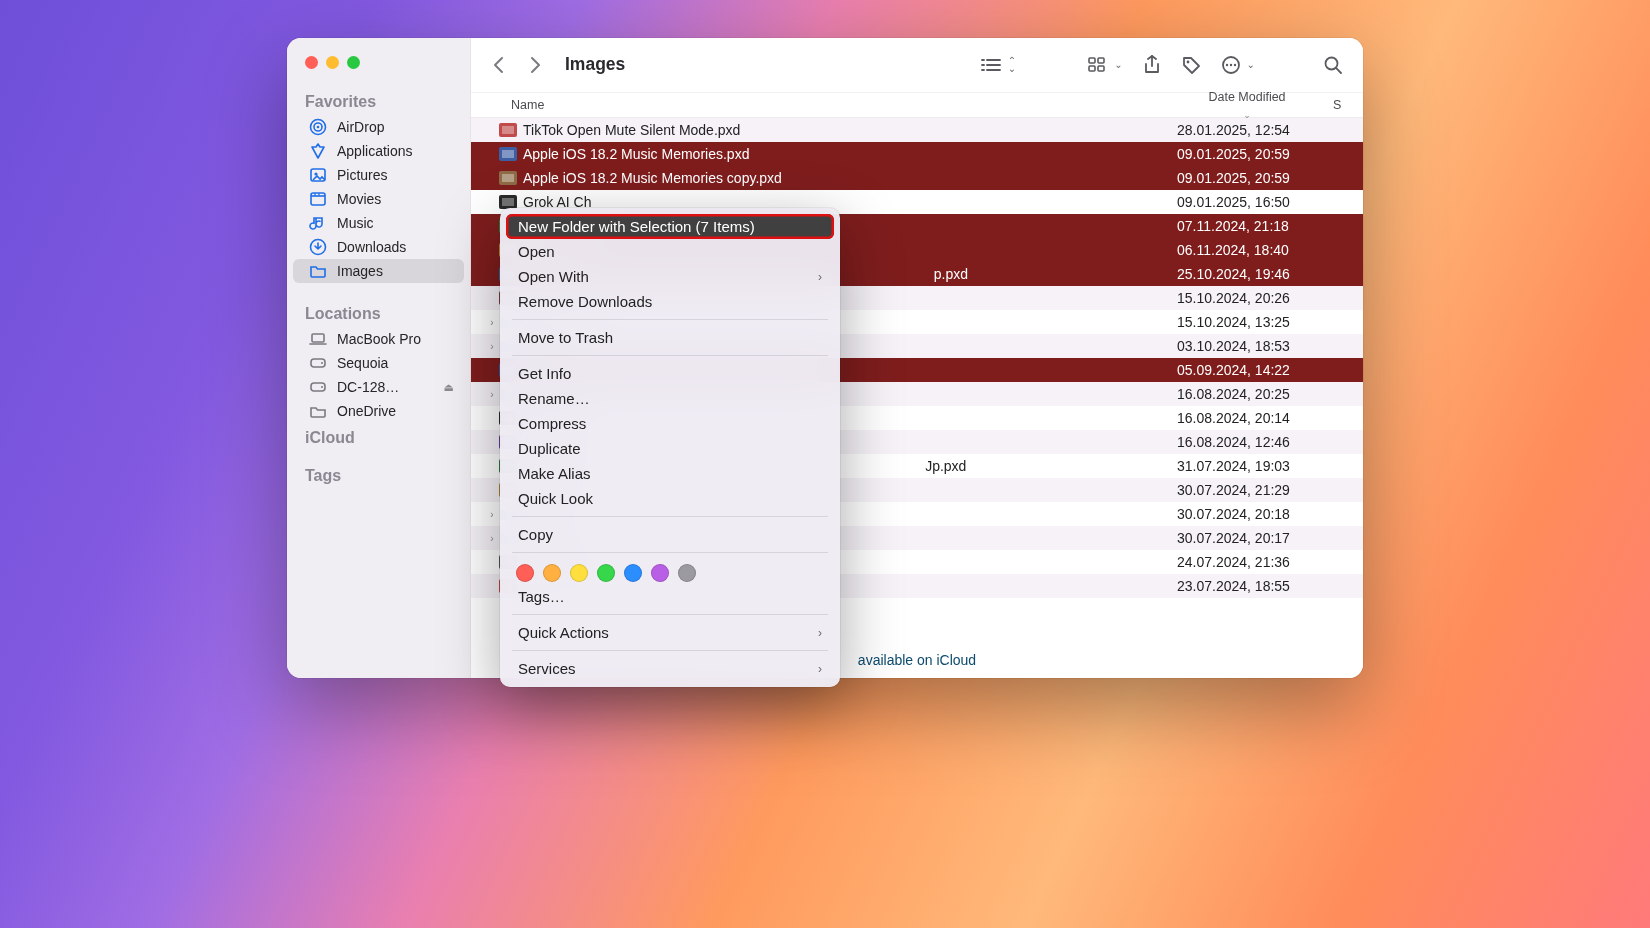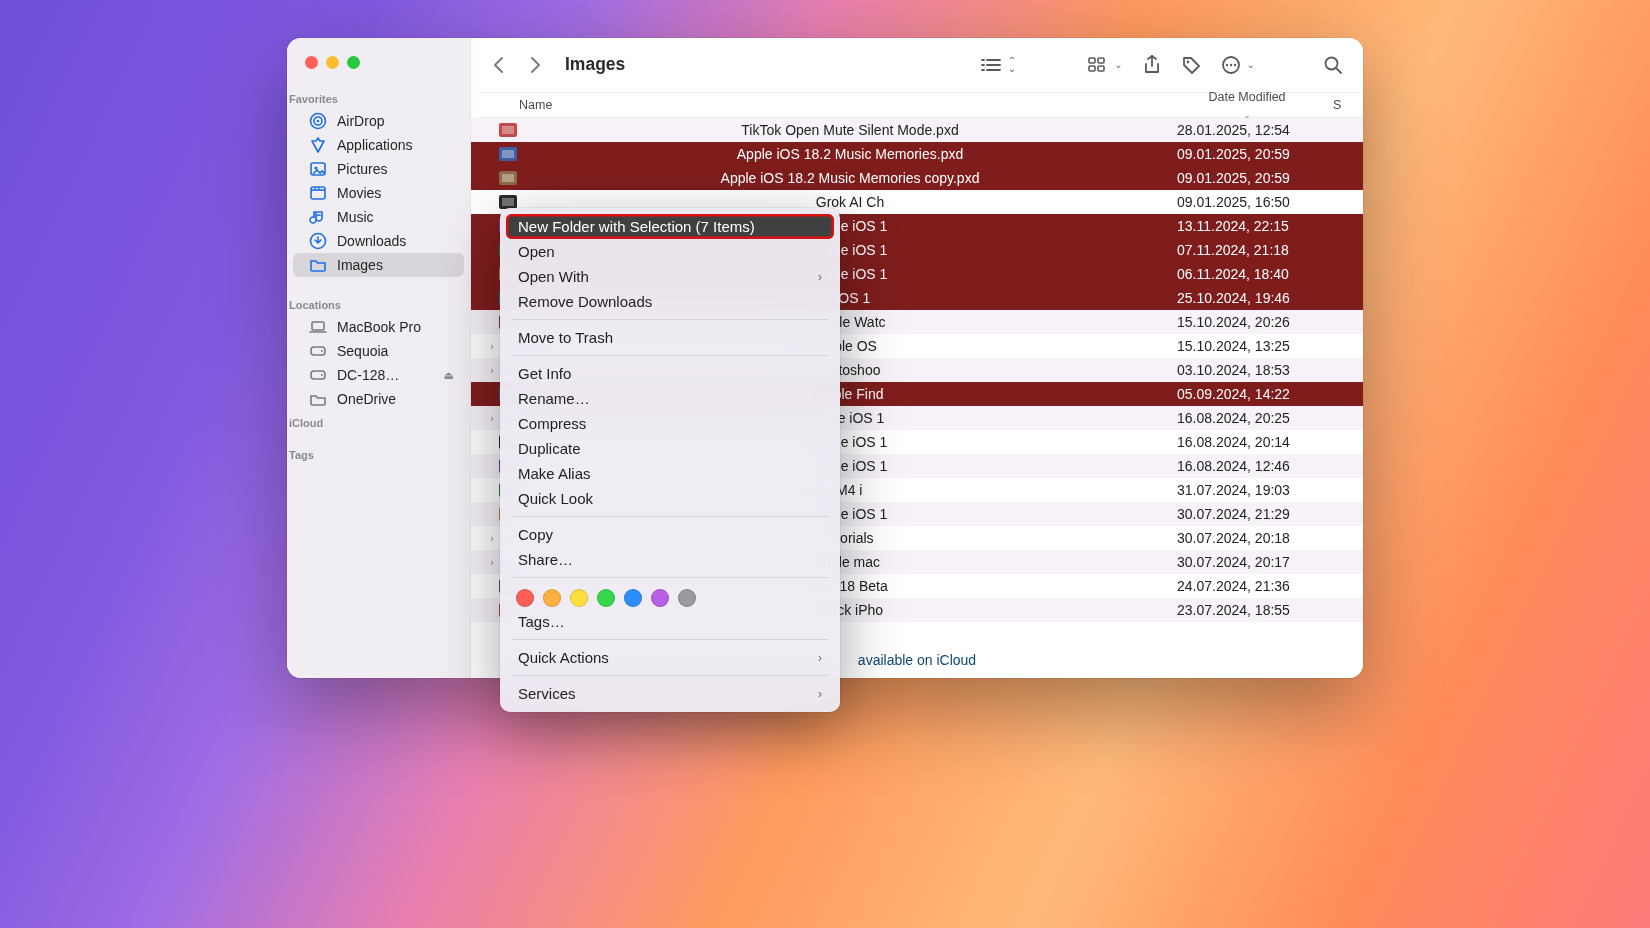--- a/index.html
+++ b/index.html
@@ -20,52 +20,52 @@
   .sidebar {
     width: 184px; background: rgba(236,232,240,0.78);
     backdrop-filter: blur(20px);
     display: flex; flex-direction: column;
     padding: 14px 0 8px 0;
     border-right: 1px solid rgba(0,0,0,0.04);
   }
   .traffic { display: flex; gap: 8px; padding: 4px 0 18px 18px; }
   .dot { width: 13px; height: 13px; border-radius: 50%; }
   .dot.r { background:#ff5f57; } .dot.y { background:#febc2e; } .dot.g { background:#28c840; }
-  .sb-section { font-size: 11px; font-weight: 600; color:#8b8893; padding: 6px 2px 4px; }
+  .sb-section { font-size: 16px; font-weight: 600; color:#8b8893; padding: 6px 18px 4px; }
   .sb-item { display:flex; align-items:center; gap:10px; font-size:14px; color:#262626;
     padding: 3px 10px 3px 16px; margin: 0 6px; border-radius:6px; cursor:default; }
   .sb-item.sel { background: rgba(0,0,0,0.10); }
   .sb-icon { width:18px; height:18px; display:flex; align-items:center; justify-content:center; color:#1f6fe8; flex:0 0 18px; }
   .sb-icon.gray { color:#7a7a80; }
   .sb-item.loc .sb-icon { color:#7a7a80; }
   .sb-item .eject { margin-left:auto; color:#8a8a90; font-size:11px; }
   .main { flex:1; display:flex; flex-direction:column; background:#ffffff; position:relative; }
   .toolbar { height:54px; display:flex; align-items:center; padding:0 16px; gap:12px; border-bottom:1px solid rgba(0,0,0,0); }
   .nav-btn { width:24px; height:28px; display:flex; align-items:center; justify-content:center; color:#6f6f75; font-size:22px; font-weight:300; }
   .title { font-size:17.5px; font-weight:700; color:#2a2a2e; margin-left:6px; }
   .tb-spacer { flex:1; }
   .tb-ctrl { display:flex; align-items:center; gap:3px; color:#5a5a60; padding:2px 4px; }
   .tb-ctrl svg { display:block; }
   .chev-small { font-size:10px; color:#6a6a70; line-height:8px; }
   .columns { display:flex; font-size:12.5px; color:#4b4b50; border-top:1px solid rgba(0,0,0,0.05);
-    border-bottom:1px solid rgba(0,0,0,0.08); height:26px; align-items:center; padding:0 14px 0 40px;margin-left:8px; }
+    border-bottom:1px solid rgba(0,0,0,0.08); height:26px; align-items:center; padding:0 14px 0 40px; }
   .col-name { flex:1; }
   .col-date { width:172px; display:flex; align-items:center; gap:6px;flex-direction:column; }
   .col-size { width:16px; overflow:hidden; white-space:nowrap; }
   .sort-chev { font-size:9px; color:#8a8a90; }
   .filelist { position:relative; flex:1; overflow:hidden; }
   .row { display:flex; align-items:center; height:24px; font-size:14px; color:#222;
     padding:0 14px 0 14px; }
   .row.sel { background:#7f1d1d; color:#fff; }
   .row.sel .file-icon rect { filter:brightness(1.05); }
   .row.alt { background:#f6f2f8; }
   .disclosure { width:14px; text-align:center; color:#8c8c92; font-size:10px; }
   .row.sel .disclosure { color:#d0e0ff; }
   .file-icon { width:18px; height:14px; margin-right:6px; flex:0 0 18px; }
-  .fname { flex:1; white-space:nowrap; overflow:hidden; text-overflow:ellipsis;text-align:center; }
+  .fname { flex:1; white-space:nowrap; overflow:hidden; text-overflow:ellipsis; }
   .fdate { width:172px; white-space:nowrap; }
   .footer { position:absolute; bottom:10px; left:0; right:0; text-align:center; font-size:14px; color:#0c4a6e; pointer-events:none; }
   
   .ctx {
     position:absolute; left:500px; top:208px; width:340px;
     background: rgba(238,235,244,0.96); backdrop-filter: blur(20px);
     border-radius:10px; box-shadow: 0 18px 60px rgba(0,0,0,0.35), 0 0 0 1px rgba(0,0,0,0.06);
     padding:6px; font-size:15px; color:#222;
   }
   .ctx-item { padding:4px 12px; border-radius:6px; display:flex; align-items:center; }
@@ -302,29 +302,20 @@
           <svg class="file-icon" viewBox="0 0 18 14">
             <rect width="18" height="14" rx="2" fill="#2a2a2a"></rect>
             <rect x="3" y="3" width="12" height="8" fill="rgba(255,255,255,0.35)"></rect>
           </svg>
           <span class="fname">Grok AI Ch</span>
           <span class="fdate">09.01.2025, 16:50</span>
         </div>
         <div class="row sel">
           <span class="disclosure"></span>
           <svg class="file-icon" viewBox="0 0 18 14">
-            <rect width="18" height="14" rx="2" fill="#6b3fa0"></rect>
-            <rect x="3" y="3" width="12" height="8" fill="rgba(255,255,255,0.35)"></rect>
-          </svg>
-          <span class="fname">Apple iOS 1</span>
-          <span class="fdate">13.11.2024, 22:15</span>
-        </div>
-        <div class="row sel">
-          <span class="disclosure"></span>
-          <svg class="file-icon" viewBox="0 0 18 14">
             <rect width="18" height="14" rx="2" fill="#2f7a3f"></rect>
             <rect x="3" y="3" width="12" height="8" fill="rgba(255,255,255,0.35)"></rect>
           </svg>
           <span class="fname">Apple iOS 1</span>
           <span class="fdate">07.11.2024, 21:18</span>
         </div>
         <div class="row sel">
           <span class="disclosure"></span>
           <svg class="file-icon" viewBox="0 0 18 14">
             <rect width="18" height="14" rx="2" fill="#b0883a"></rect>
@@ -495,23 +486,20 @@
     </div>
     <div class="ctx-item">
       <span>Make Alias</span>
     </div>
     <div class="ctx-item">
       <span>Quick Look</span>
     </div>
     <div class="ctx-sep"></div>
     <div class="ctx-item">
       <span>Copy</span>
-    </div>
-    <div class="ctx-item">
-      <span>Share…</span>
     </div>
     <div class="ctx-sep"></div>
     <div class="ctx-tags">
       <div class="tag-dot" style="background: rgb(255, 95, 87);"></div>
       <div class="tag-dot" style="background: rgb(255, 176, 64);"></div>
       <div class="tag-dot" style="background: rgb(255, 223, 62);"></div>
       <div class="tag-dot" style="background: rgb(55, 215, 75);"></div>
       <div class="tag-dot" style="background: rgb(44, 141, 255);"></div>
       <div class="tag-dot" style="background: rgb(185, 95, 230);"></div>
       <div class="tag-dot" style="background: rgb(154, 154, 160);"></div>

